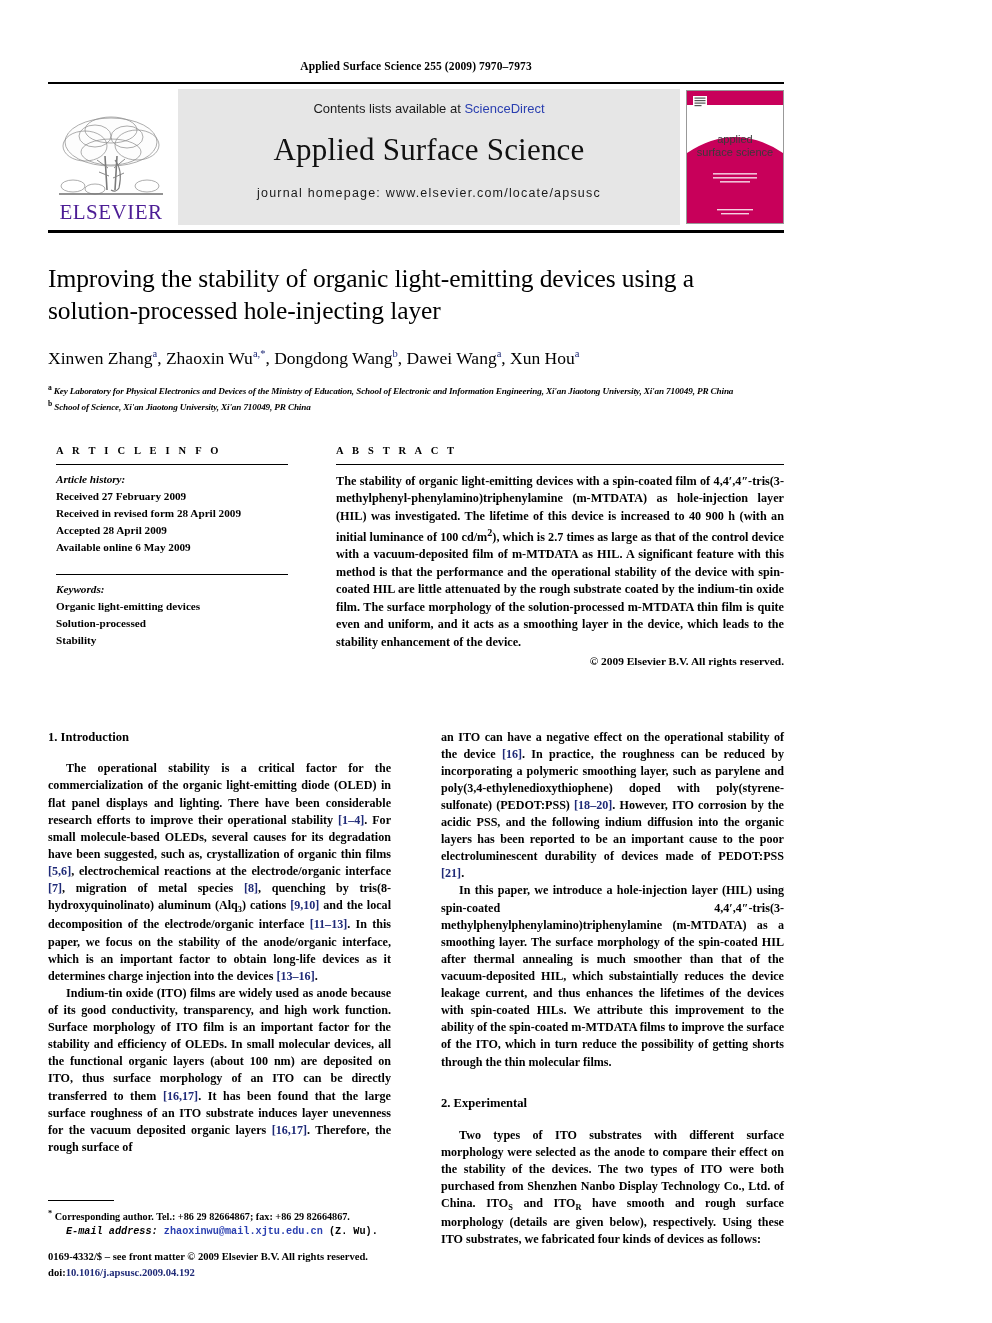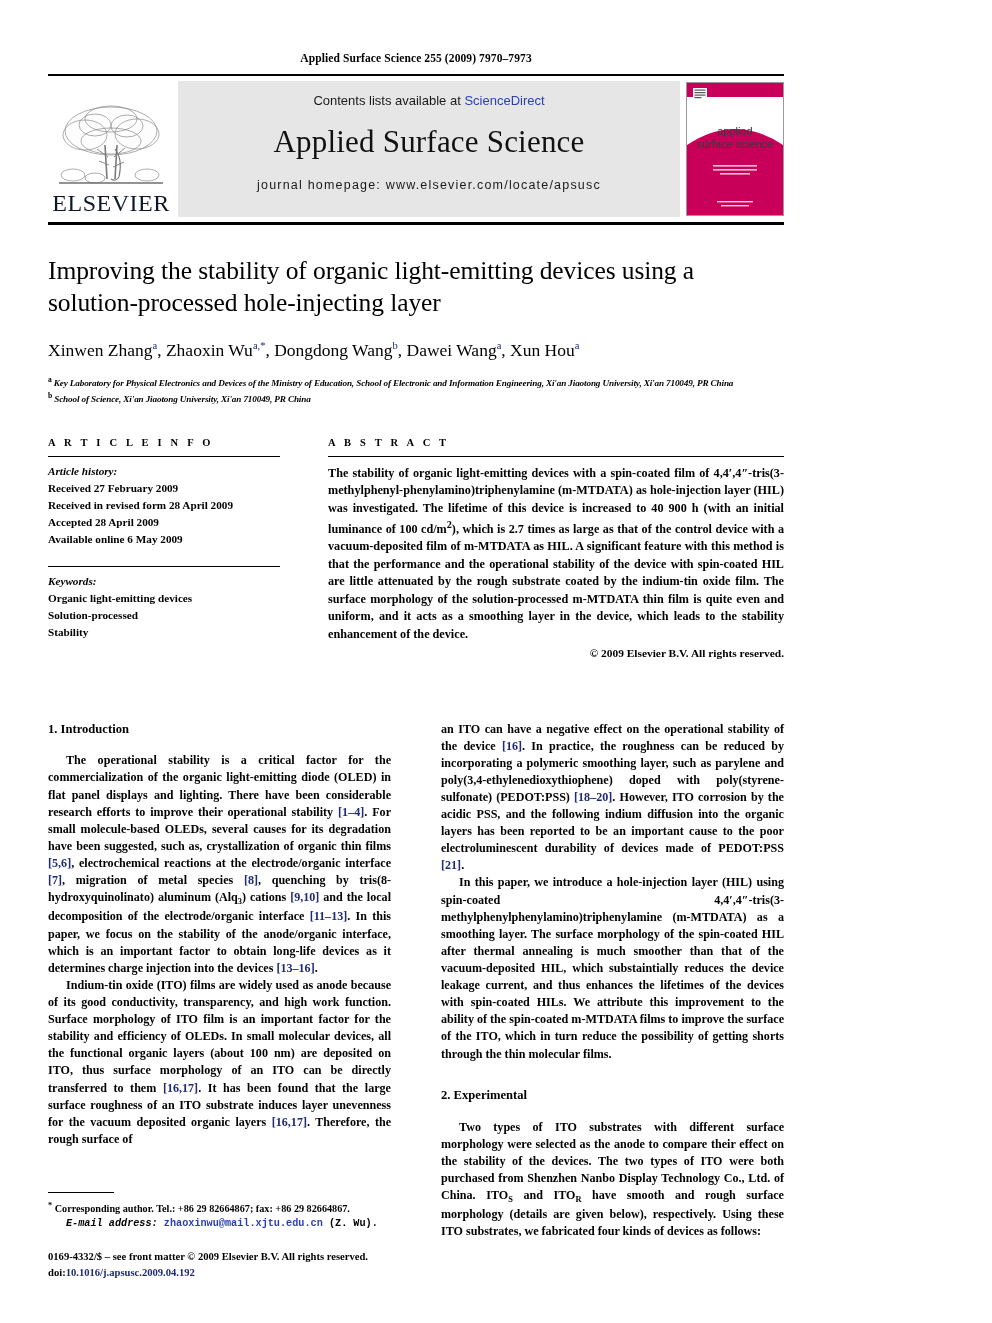--- a/index.html
+++ b/index.html
@@ -13,21 +13,21 @@
     font-family: "Liberation Serif", serif;
     color: #000000;
     position: relative;
     overflow: hidden;
   }
   .page {
     position: relative;
     width: 832px;
     height: 1323px;
     box-sizing: border-box;
-    padding: 4px 48px;
+    padding: 12px 48px;
   }
 
   
   .running-head {
     text-align: center;
     font-size: 11.5px;
     font-weight: bold;
     letter-spacing: 0.1px;
     padding-top: 48px;
     padding-bottom: 10px;
@@ -55,22 +55,22 @@
     flex: 0 0 126px;
     display: flex;
     flex-direction: column;
     justify-content: flex-end;
     align-items: center;
     padding-bottom: 3px;
   }
   .tree-svg { display:block; }
   .elsevier-word {
     font-family: "Liberation Serif", serif;
-    color: #0f172a;
-    font-size: 24px;
+    color: #4c1d95;
+    font-size: 21px;
     letter-spacing: 0.5px;
     line-height: 1;
     margin-top: -2px;
   }
   .journal-band {
     flex: 1 1 auto;
     background: #e6e6e6;
     display: flex;
     flex-direction: column;
     justify-content: center;
@@ -139,20 +139,21 @@
 
   
   .info-abstract {
     display: flex;
     margin-top: 30px;
     gap: 0;
   }
   .article-info {
     flex: 0 0 232px;
     padding-right: 24px;
+    margin-left: 8px;
   }
   .abstract-col {
     flex: 1 1 auto;
     padding-left: 24px;
   }
   .sec-label {
     font-size: 10.5px;
     font-weight: bold;
     letter-spacing: 3.2px;
     margin-bottom: 8px;

